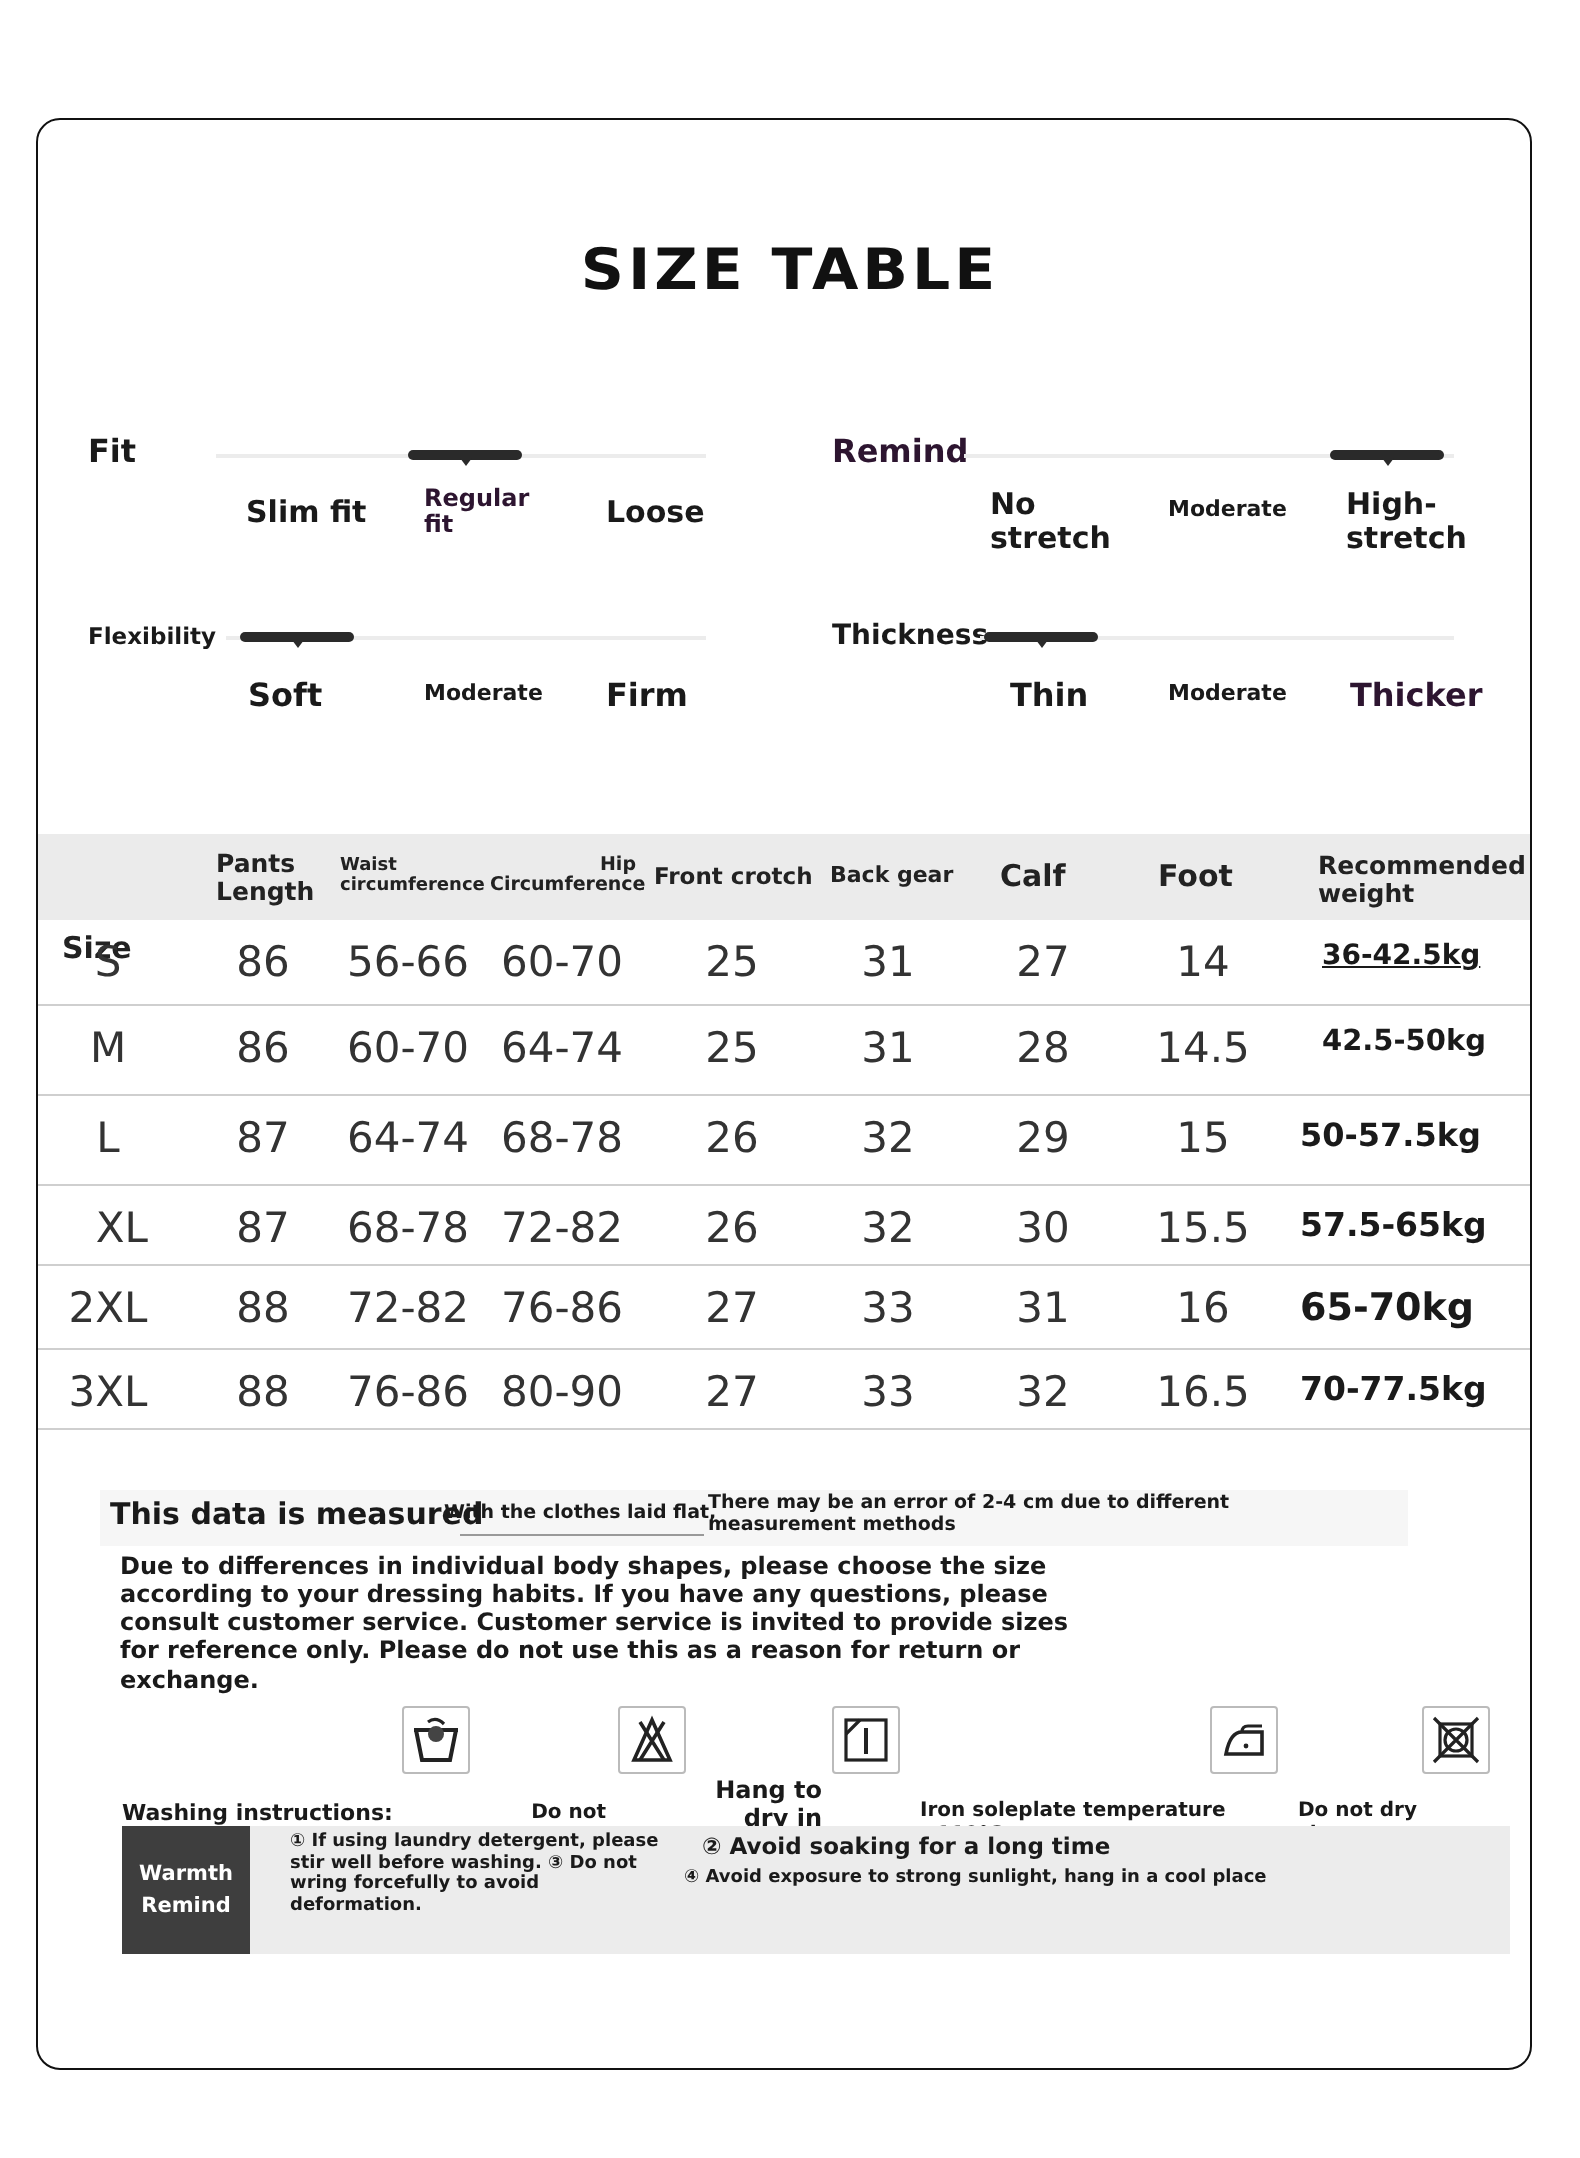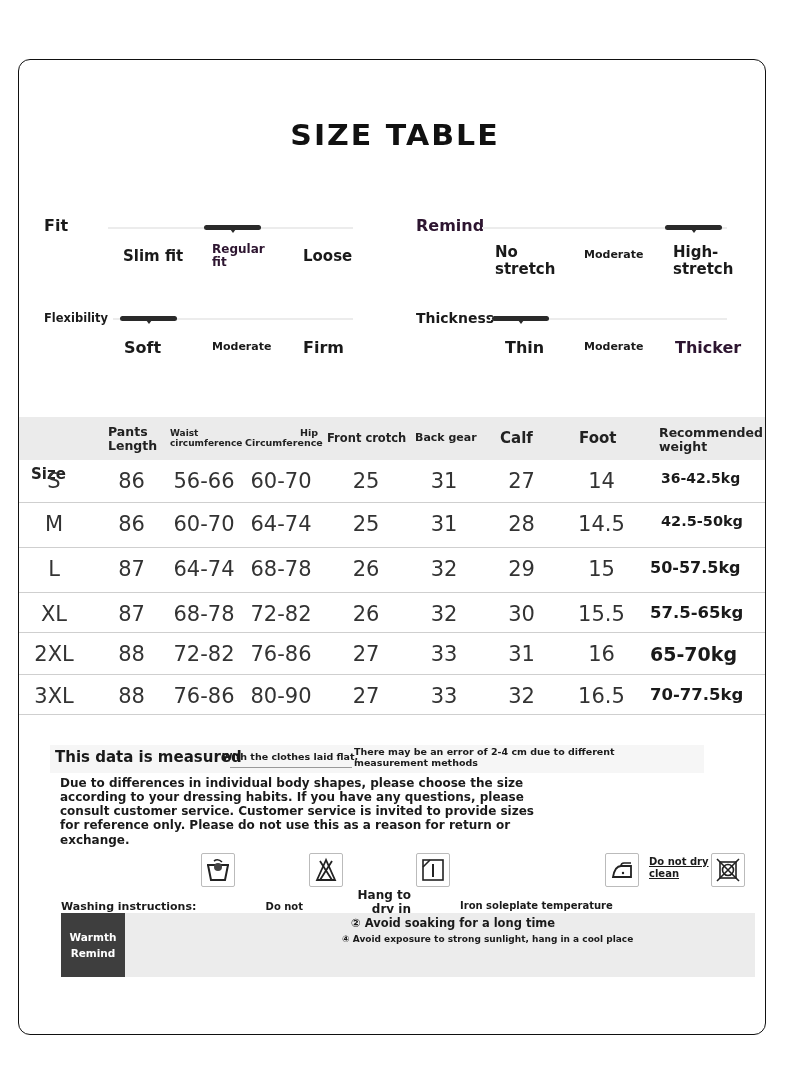--- a/index.html
+++ b/index.html
@@ -127,21 +127,21 @@
 <div id="rows">
     <div class="row" style="top: 460px; height: 43px;">
       <div class="cell" style="left: 15px; width: 40px; top: 9px;">S</div>
       <div class="cell" style="left: 90px; width: 45px; top: 9px;">86</div>
       <div class="cell" style="left: 150px; width: 70px; top: 9px;">56-66</div>
       <div class="cell" style="left: 227px; width: 70px; top: 9px;">60-70</div>
       <div class="cell" style="left: 322px; width: 50px; top: 9px;">25</div>
       <div class="cell" style="left: 400px; width: 50px; top: 9px;">31</div>
       <div class="cell" style="left: 480px; width: 45px; top: 9px;">27</div>
       <div class="cell" style="left: 555px; width: 55px; top: 9px;">14</div>
-      <div class="cell w" style="left: 642px; width: 110px; top: 10px; font-size: 14px;">36-42.5kg</div>
+      <div class="cell w" style="left: 642px; width: 110px; top: 10px; font-size: 14px; text-decoration: underline;">36-42.5kg</div>
     </div>
     <div class="row" style="top: 503px; height: 45px;">
       <div class="cell" style="left: 15px; width: 40px; top: 9px;">M</div>
       <div class="cell" style="left: 90px; width: 45px; top: 9px;">86</div>
       <div class="cell" style="left: 150px; width: 70px; top: 9px;">60-70</div>
       <div class="cell" style="left: 227px; width: 70px; top: 9px;">64-74</div>
       <div class="cell" style="left: 322px; width: 50px; top: 9px;">25</div>
       <div class="cell" style="left: 400px; width: 50px; top: 9px;">31</div>
       <div class="cell" style="left: 480px; width: 45px; top: 9px;">28</div>
       <div class="cell" style="left: 555px; width: 55px; top: 9px;">14.5</div>
@@ -152,21 +152,21 @@
       <div class="cell" style="left: 90px; width: 45px; top: 9px;">87</div>
       <div class="cell" style="left: 150px; width: 70px; top: 9px;">64-74</div>
       <div class="cell" style="left: 227px; width: 70px; top: 9px;">68-78</div>
       <div class="cell" style="left: 322px; width: 50px; top: 9px;">26</div>
       <div class="cell" style="left: 400px; width: 50px; top: 9px;">32</div>
       <div class="cell" style="left: 480px; width: 45px; top: 9px;">29</div>
       <div class="cell" style="left: 555px; width: 55px; top: 9px;">15</div>
       <div class="cell w" style="left: 631px; width: 110px; top: 10px; font-size: 16px;">50-57.5kg</div>
     </div>
     <div class="row" style="top: 593px; height: 40px;">
-      <div class="cell" style="left: 15px; width: 40px; top: 9px;">XL</div>
+      <div class="cell" style="left: 15px; width: 40px; top: 9px; text-align: right;">XL</div>
       <div class="cell" style="left: 90px; width: 45px; top: 9px;">87</div>
       <div class="cell" style="left: 150px; width: 70px; top: 9px;">68-78</div>
       <div class="cell" style="left: 227px; width: 70px; top: 9px;">72-82</div>
       <div class="cell" style="left: 322px; width: 50px; top: 9px;">26</div>
       <div class="cell" style="left: 400px; width: 50px; top: 9px;">32</div>
       <div class="cell" style="left: 480px; width: 45px; top: 9px;">30</div>
       <div class="cell" style="left: 555px; width: 55px; top: 9px;">15.5</div>
       <div class="cell w" style="left: 631px; width: 110px; top: 10px; font-size: 16.5px;">57.5-65kg</div>
     </div>
     <div class="row" style="top: 633px; height: 42px;">
@@ -239,33 +239,34 @@
     <div>Iron soleplate temperature</div>
     <div>≤110℃</div>
   </div>
   <div class="care-icon" style="left:605px;top:853px;">
     <svg width="26" height="26" viewBox="0 0 26 26">
       <path d="M4 20 H22 V9 H12 Q6 9 4 20 Z" fill="none" stroke="#222" stroke-width="1.8"></path>
       <path d="M12 9 Q12 6 15 6 H22" fill="none" stroke="#222" stroke-width="1.6"></path>
       <circle cx="14" cy="16" r="1.2" fill="#222"></circle>
     </svg>
   </div>
-  <div class="care-text" style="left:649px;top:816px;font-size:10px;text-decoration:underline;">
+  <div class="care-text" style="left:649px;top:860px;font-size:10px;">
     <div>Do not dry</div>
     <div>clean</div>
   </div>
   <div class="care-icon" style="left:711px;top:853px;">
     <svg width="26" height="26" viewBox="0 0 26 26">
       <rect x="5" y="5" width="16" height="16" fill="none" stroke="#222" stroke-width="1.6"></rect>
       <circle cx="13" cy="13" r="5.5" fill="none" stroke="#222" stroke-width="1.6"></circle>
       <path d="M2 2 L24 24 M24 2 L2 24" stroke="#222" stroke-width="1.6"></path>
     </svg>
   </div>
 </div>
 
 <div class="remind">
   <div class="remind-tag">
     <div>Warmth</div>
     <div>Remind</div>
   </div>
+  <div class="rm" style="left:84px;top:3px;width:190px;font-size:9px;">① If using laundry detergent, please stir well before washing. ③ Do not wring forcefully to avoid deformation.</div>
   <div class="rm" style="left:290px;top:4px;font-size:11.5px;">② Avoid soaking for a long time</div>
   <div class="rm" style="left:281px;top:21px;font-size:9px;">④ Avoid exposure to strong sunlight, hang in a cool place</div>
 </div>
 
 </body></html>

